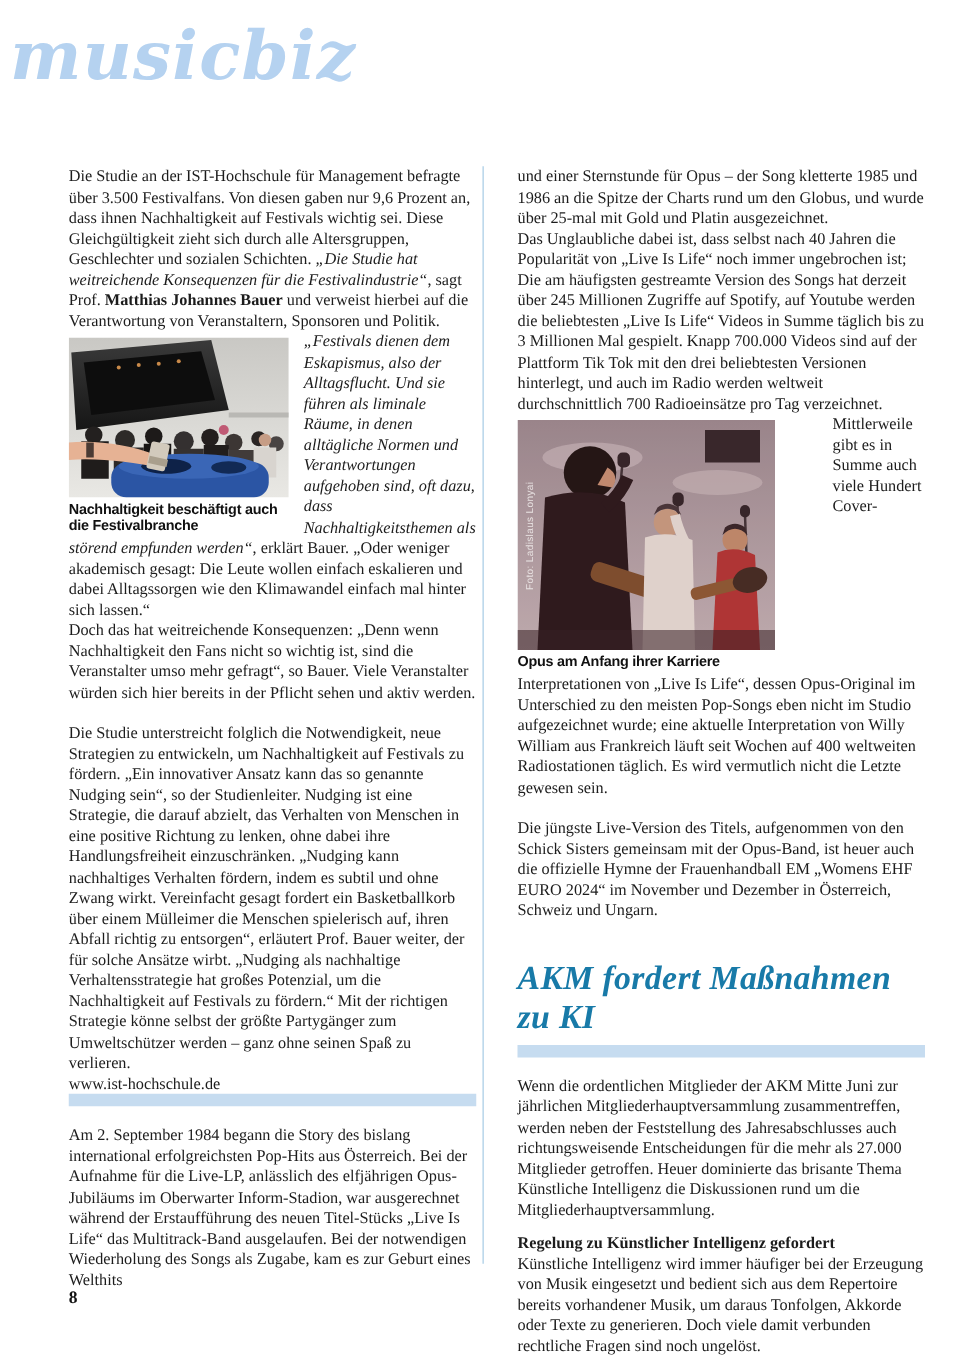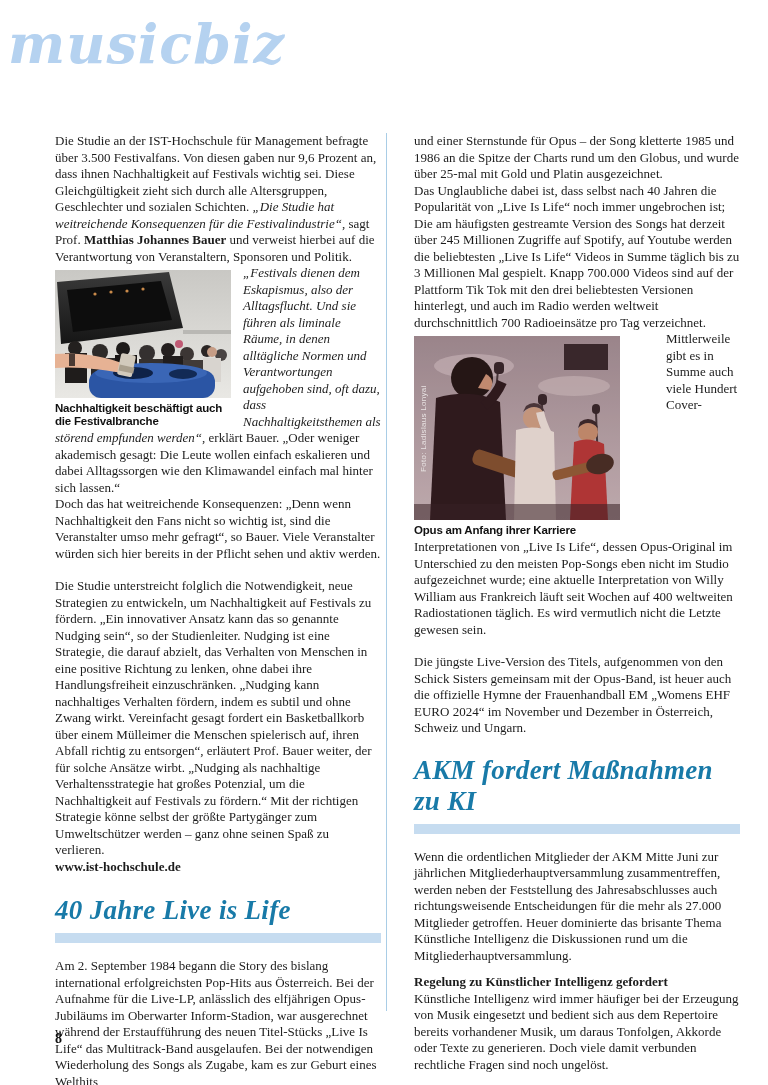--- a/index.html
+++ b/index.html
@@ -43,24 +43,24 @@
     writing-mode:vertical-rl; transform:rotate(180deg);
     font-family:"Liberation Sans", sans-serif; font-size:8px; color:#e8e2e2;
     letter-spacing:0.3px;
   }
 
   .heading {
     font-family:"Liberation Serif", serif; font-style:italic; font-weight:bold;
     color:#187aa8; font-size:27px; line-height:31px; letter-spacing:0.3px;
     margin:20px 0 7px 0;
   }
-  .heading-akm { margin-top:18px; }
+  .heading-akm { margin-top:30px; }
   .bar { height:10px; background:#c6dcf0; margin-bottom:15px; }
 
-  .weblink { font-weight:bold; color:#1c1c1c; text-decoration:none; cursor:pointer; }
+  .weblink { font-weight:normal; color:#1c1c1c; text-decoration:none; cursor:pointer; }
   .subhead { font-weight:bold; margin-top:10px !important; }
 
   .page-number {
     position:absolute; left:55px; top:1031px;
     font-weight:bold; font-size:14px; color:#111;
   }
   .clearfix::after { content:""; display:block; clear:both; }
 </style>
 </head>
 <body>
@@ -133,21 +133,20 @@
     </figure>
 
     <p><i>„Festivals dienen dem Eskapismus, also der Alltagsflucht. Und sie führen als liminale Räume, in denen alltägliche Normen und Verantwortungen aufgehoben sind, oft dazu, dass Nachhaltigkeitsthemen als störend empfunden werden“</i><span>, erklärt Bauer. „Oder weniger akademisch gesagt: Die Leute wollen einfach eskalieren und dabei Alltagssorgen wie den Klimawandel einfach mal hinter sich lassen.“</span></p>
 
     <p>Doch das hat weitreichende Konsequenzen: „Denn wenn Nachhaltigkeit den Fans nicht so wichtig ist, sind die Veranstalter umso mehr gefragt“, so Bauer. Viele Veranstalter würden sich hier bereits in der Pflicht sehen und aktiv werden.</p>
 
     <p class="gap">Die Studie unterstreicht folglich die Notwendigkeit, neue Strategien zu entwickeln, um Nachhaltigkeit auf Festivals zu fördern. „Ein innovativer Ansatz kann das so genannte Nudging sein“, so der Studienleiter. Nudging ist eine Strategie, die darauf abzielt, das Verhalten von Menschen in eine positive Richtung zu lenken, ohne dabei ihre Handlungsfreiheit einzuschränken. „Nudging kann nachhaltiges Verhalten fördern, indem es subtil und ohne Zwang wirkt. Vereinfacht gesagt fordert ein Basketballkorb über einem Mülleimer die Menschen spielerisch auf, ihren Abfall richtig zu entsorgen“, erläutert Prof. Bauer weiter, der für solche Ansätze wirbt. „Nudging als nachhaltige Verhaltensstrategie hat großes Potenzial, um die Nachhaltigkeit auf Festivals zu fördern.“ Mit der richtigen Strategie könne selbst der größte Partygänger zum Umweltschützer werden – ganz ohne seinen Spaß zu verlieren.</p>
 
     <p><a class="weblink">www.ist-hochschule.de</a></p>
 
-    <h2 class="heading">40 Jahre Live is Life</h2>
     <div class="bar"></div>
 
     <p>Am 2. September 1984 begann die Story des bislang international erfolgreichsten Pop-Hits aus Österreich. Bei der Aufnahme für die Live-LP, anlässlich des elfjährigen Opus-Jubiläums im Oberwarter Inform-Stadion, war ausgerechnet während der Erstaufführung des neuen Titel-Stücks „Live Is Life“ das Multitrack-Band ausgelaufen. Bei der notwendigen Wiederholung des Songs als Zugabe, kam es zur Geburt eines Welthits</p>
   </div>
 
   <div class="col col-right clearfix">
 
     <p>und einer Sternstunde für Opus – der Song kletterte 1985 und 1986 an die Spitze der Charts rund um den Globus, und wurde über 25-mal mit Gold und Platin ausgezeichnet.</p>
     <p>Das Unglaubliche dabei ist, dass selbst nach 40 Jahren die Popularität von „Live Is Life“ noch immer ungebrochen ist; Die am häufigsten gestreamte Version des Songs hat derzeit über 245 Millionen Zugriffe auf Spotify, auf Youtube werden die beliebtesten „Live Is Life“ Videos in Summe täglich bis zu 3 Millionen Mal gespielt. Knapp 700.000 Videos sind auf der Plattform Tik Tok mit den drei beliebtesten Versionen hinterlegt, und auch im Radio werden weltweit durchschnittlich 700 Radioeinsätze pro Tag verzeichnet.</p>
 

